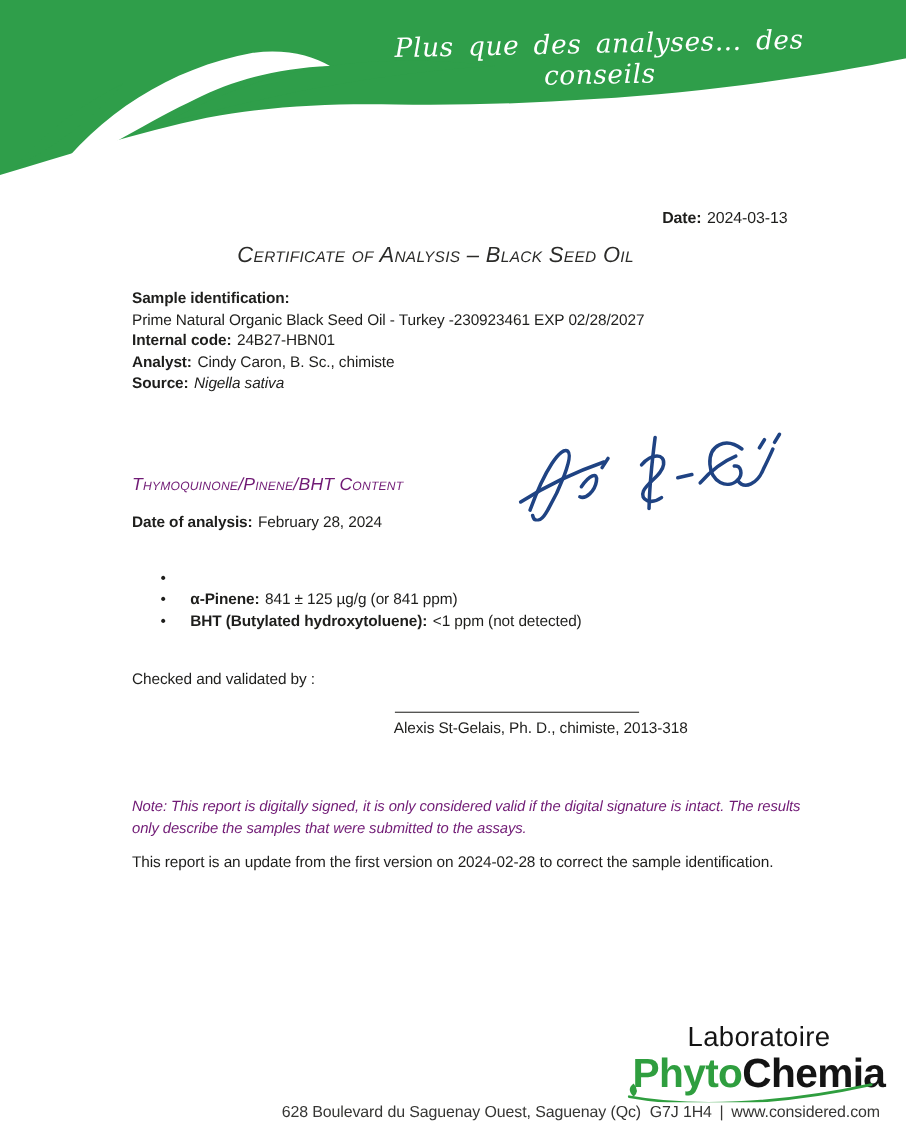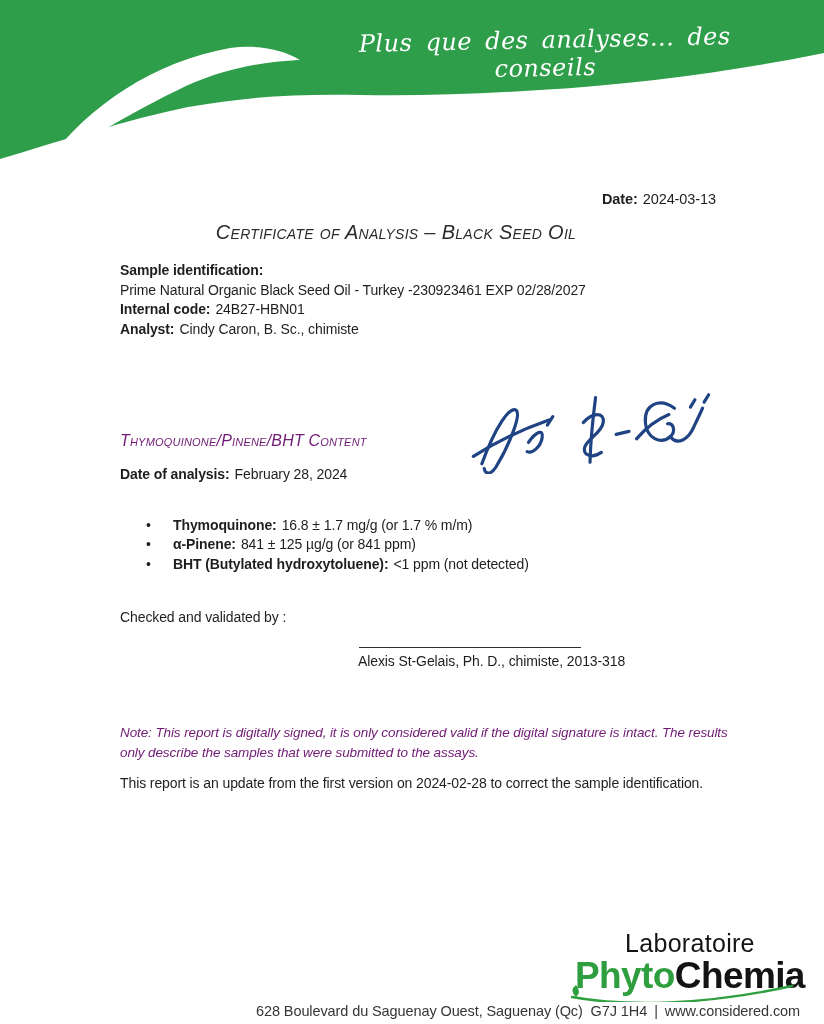--- a/index.html
+++ b/index.html
@@ -86,20 +86,21 @@
     <span class="lbl">Date:</span><span>2024-03-13</span>
   </div>
 
   <div class="abs doc-title">Certificate of Analysis – Black Seed Oil</div>
 
   <div class="abs info-block">
     <div><span class="lbl">Sample identification:</span></div>
     <div>Prime Natural Organic Black Seed Oil - Turkey -230923461 EXP 02/28/2027</div>
     <div><span class="lbl">Internal code:</span><span>24B27-HBN01</span></div>
     <div><span class="lbl">Analyst:</span><span>Cindy Caron, B. Sc., chimiste</span></div>
+    <div><span class="lbl">Source:</span><span class="it">Nigella sativa</span></div>
   </div>
 
   <div class="abs section-title">Thymoquinone/Pinene/BHT Content</div>
 
   <svg class="abs signature-svg" viewBox="0 0 252 82">
     <g fill="none" stroke="#1f4383" stroke-width="3.2" stroke-linecap="round" transform="rotate(-4 126 41)">
       <path d="M14 64 C30 28 46 8 52 13 C57 18 42 48 28 68 C23 75 17 76 16 69"></path>
       <path d="M6 56 C32 42 58 32 84 25"></path>
       <path d="M62 46 C70 36 78 33 76 42 C74 51 65 58 60 55"></path>
       <path d="M82 30 L88 22"></path>
@@ -114,21 +115,20 @@
     </g>
   </svg>
 
   <div class="abs method-block">
     <div><span class="lbl">Date of analysis:</span><span>February 28, 2024</span></div>
   </div>
 
   <div class="abs results-list">
     <div class="result-row">
       <span class="bullet"></span>
-      <span><span class="lbl">Thymoquinone:</span><span>16.8 ± 1.7 mg/g (or 1.7 % m/m)</span></span>
     </div>
     <div class="result-row">
       <span class="bullet"></span>
       <span><span class="lbl">α-Pinene:</span><span>841 ± 125 µg/g (or 841 ppm)</span></span>
     </div>
     <div class="result-row">
       <span class="bullet"></span>
       <span><span class="lbl">BHT (Butylated hydroxytoluene):</span><span>&lt;1 ppm (not detected)</span></span>
     </div>
   </div>

